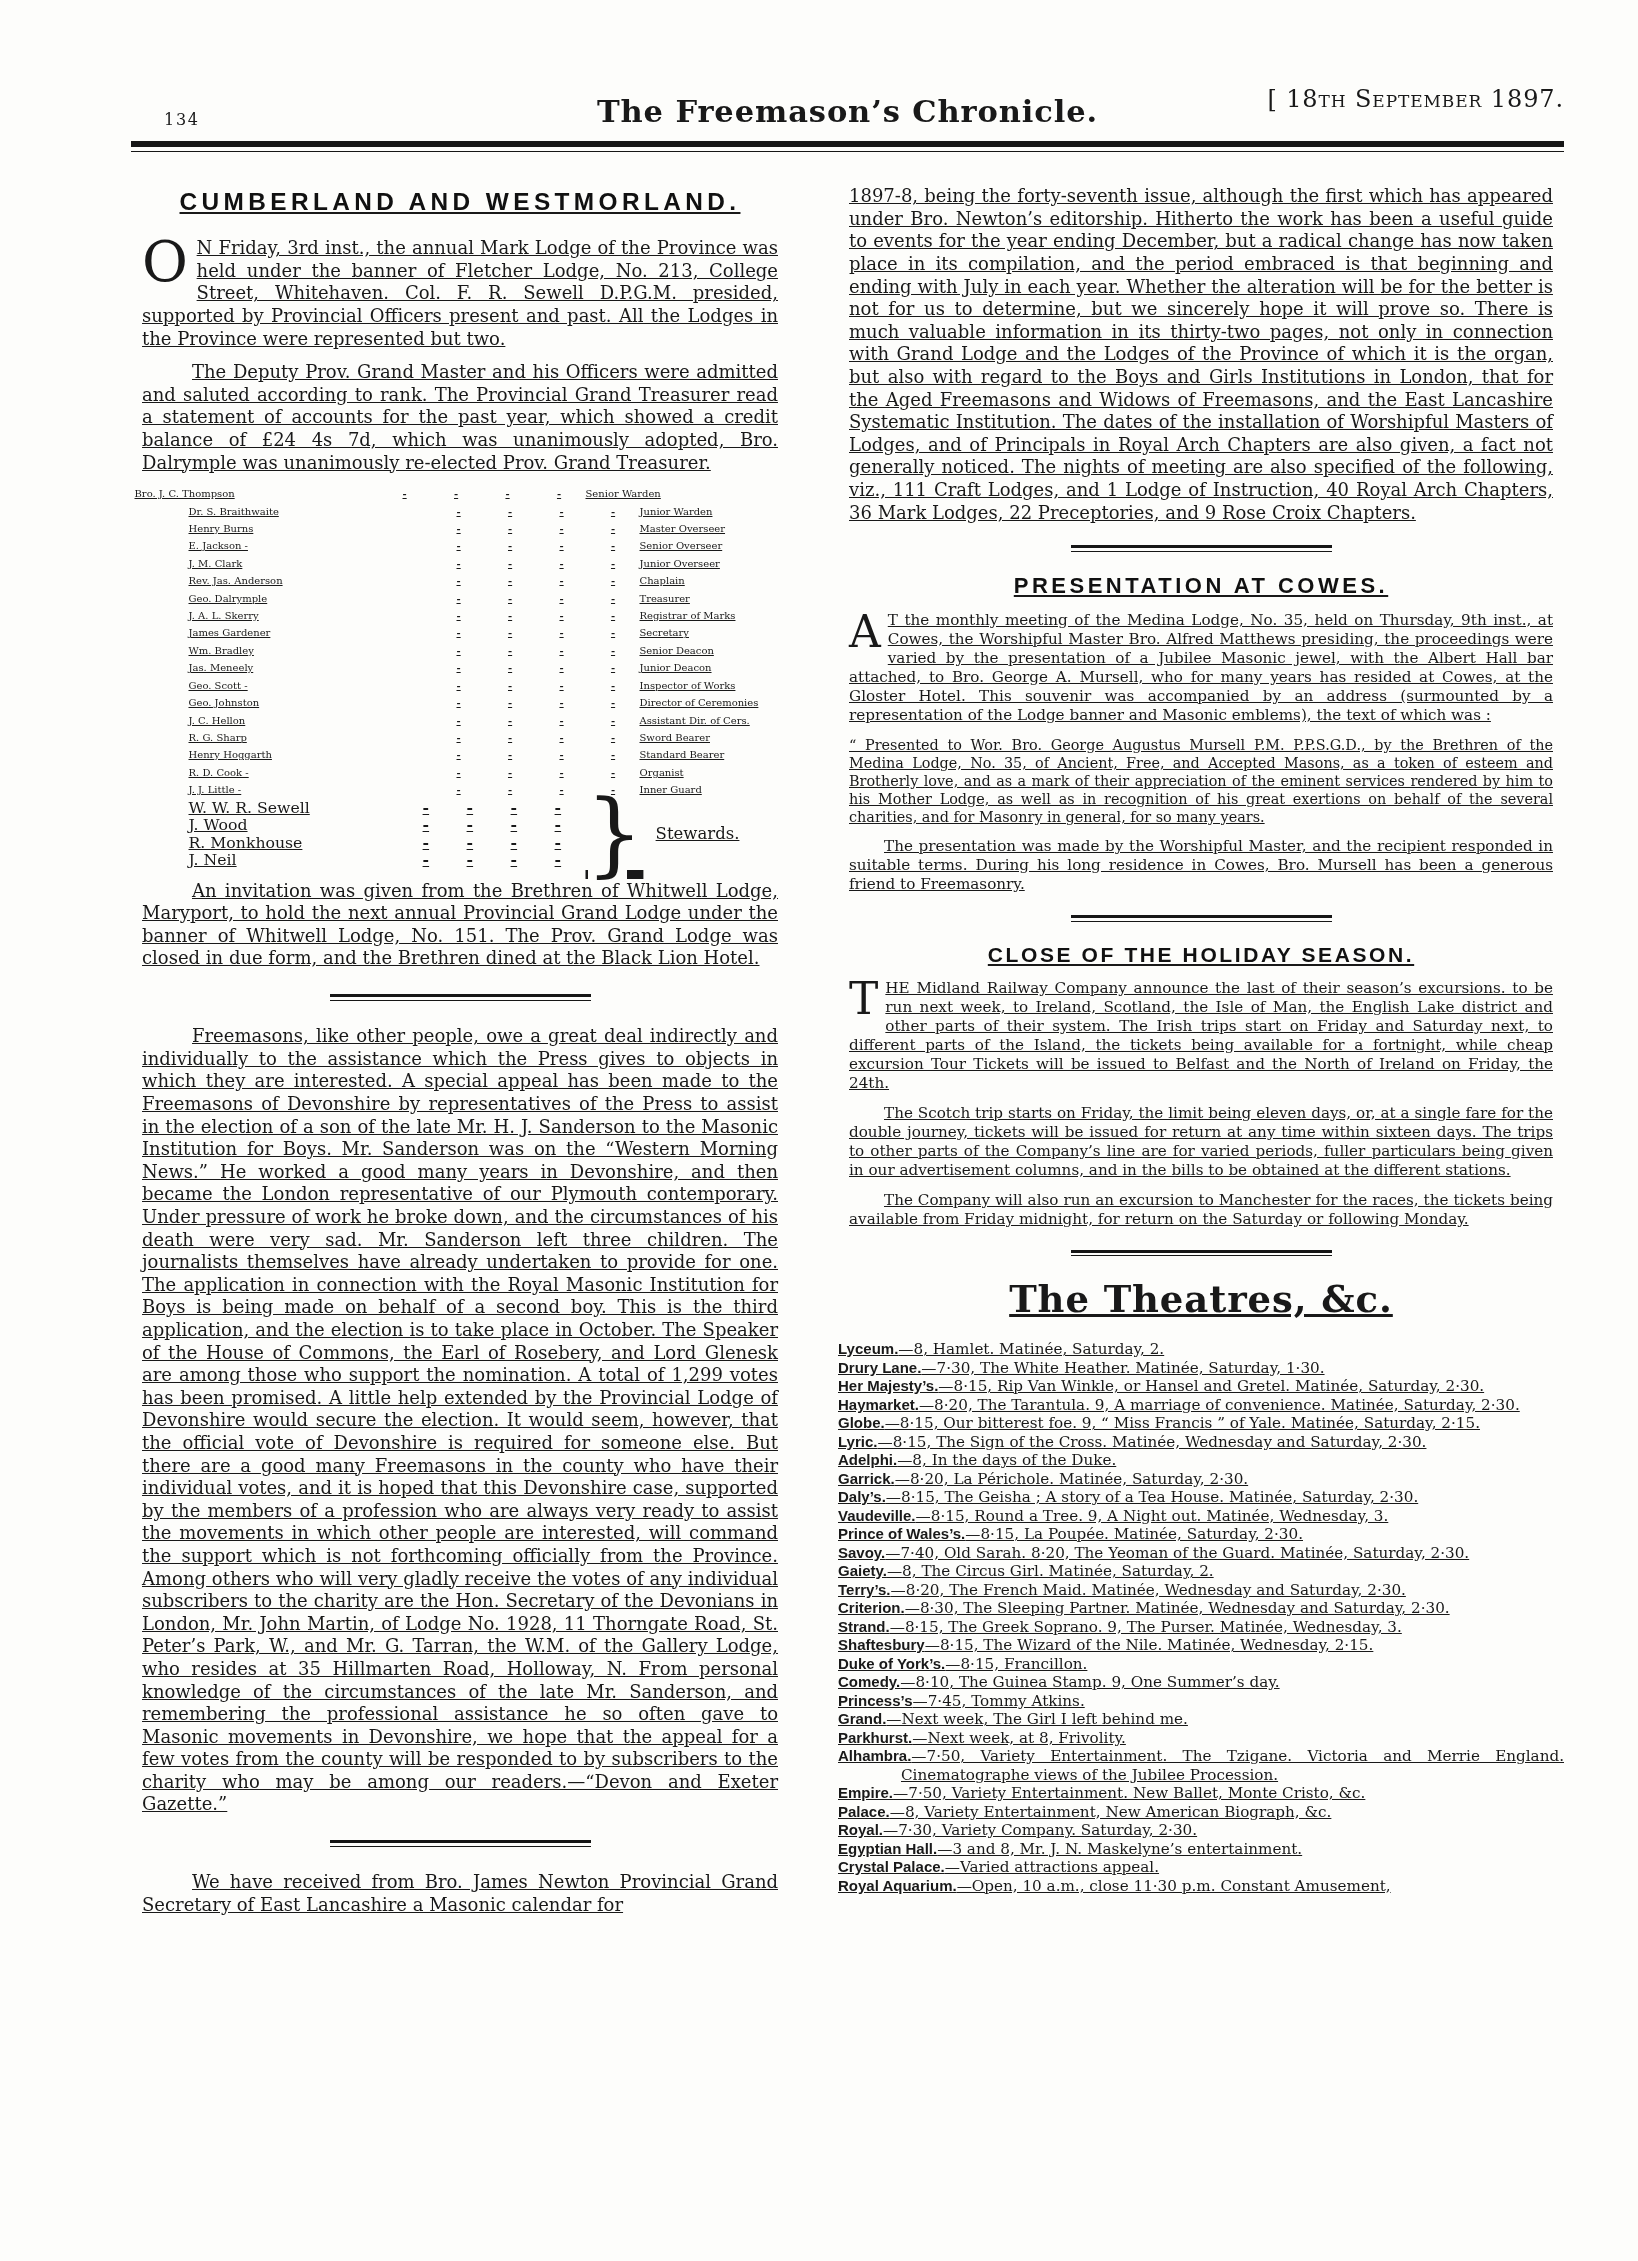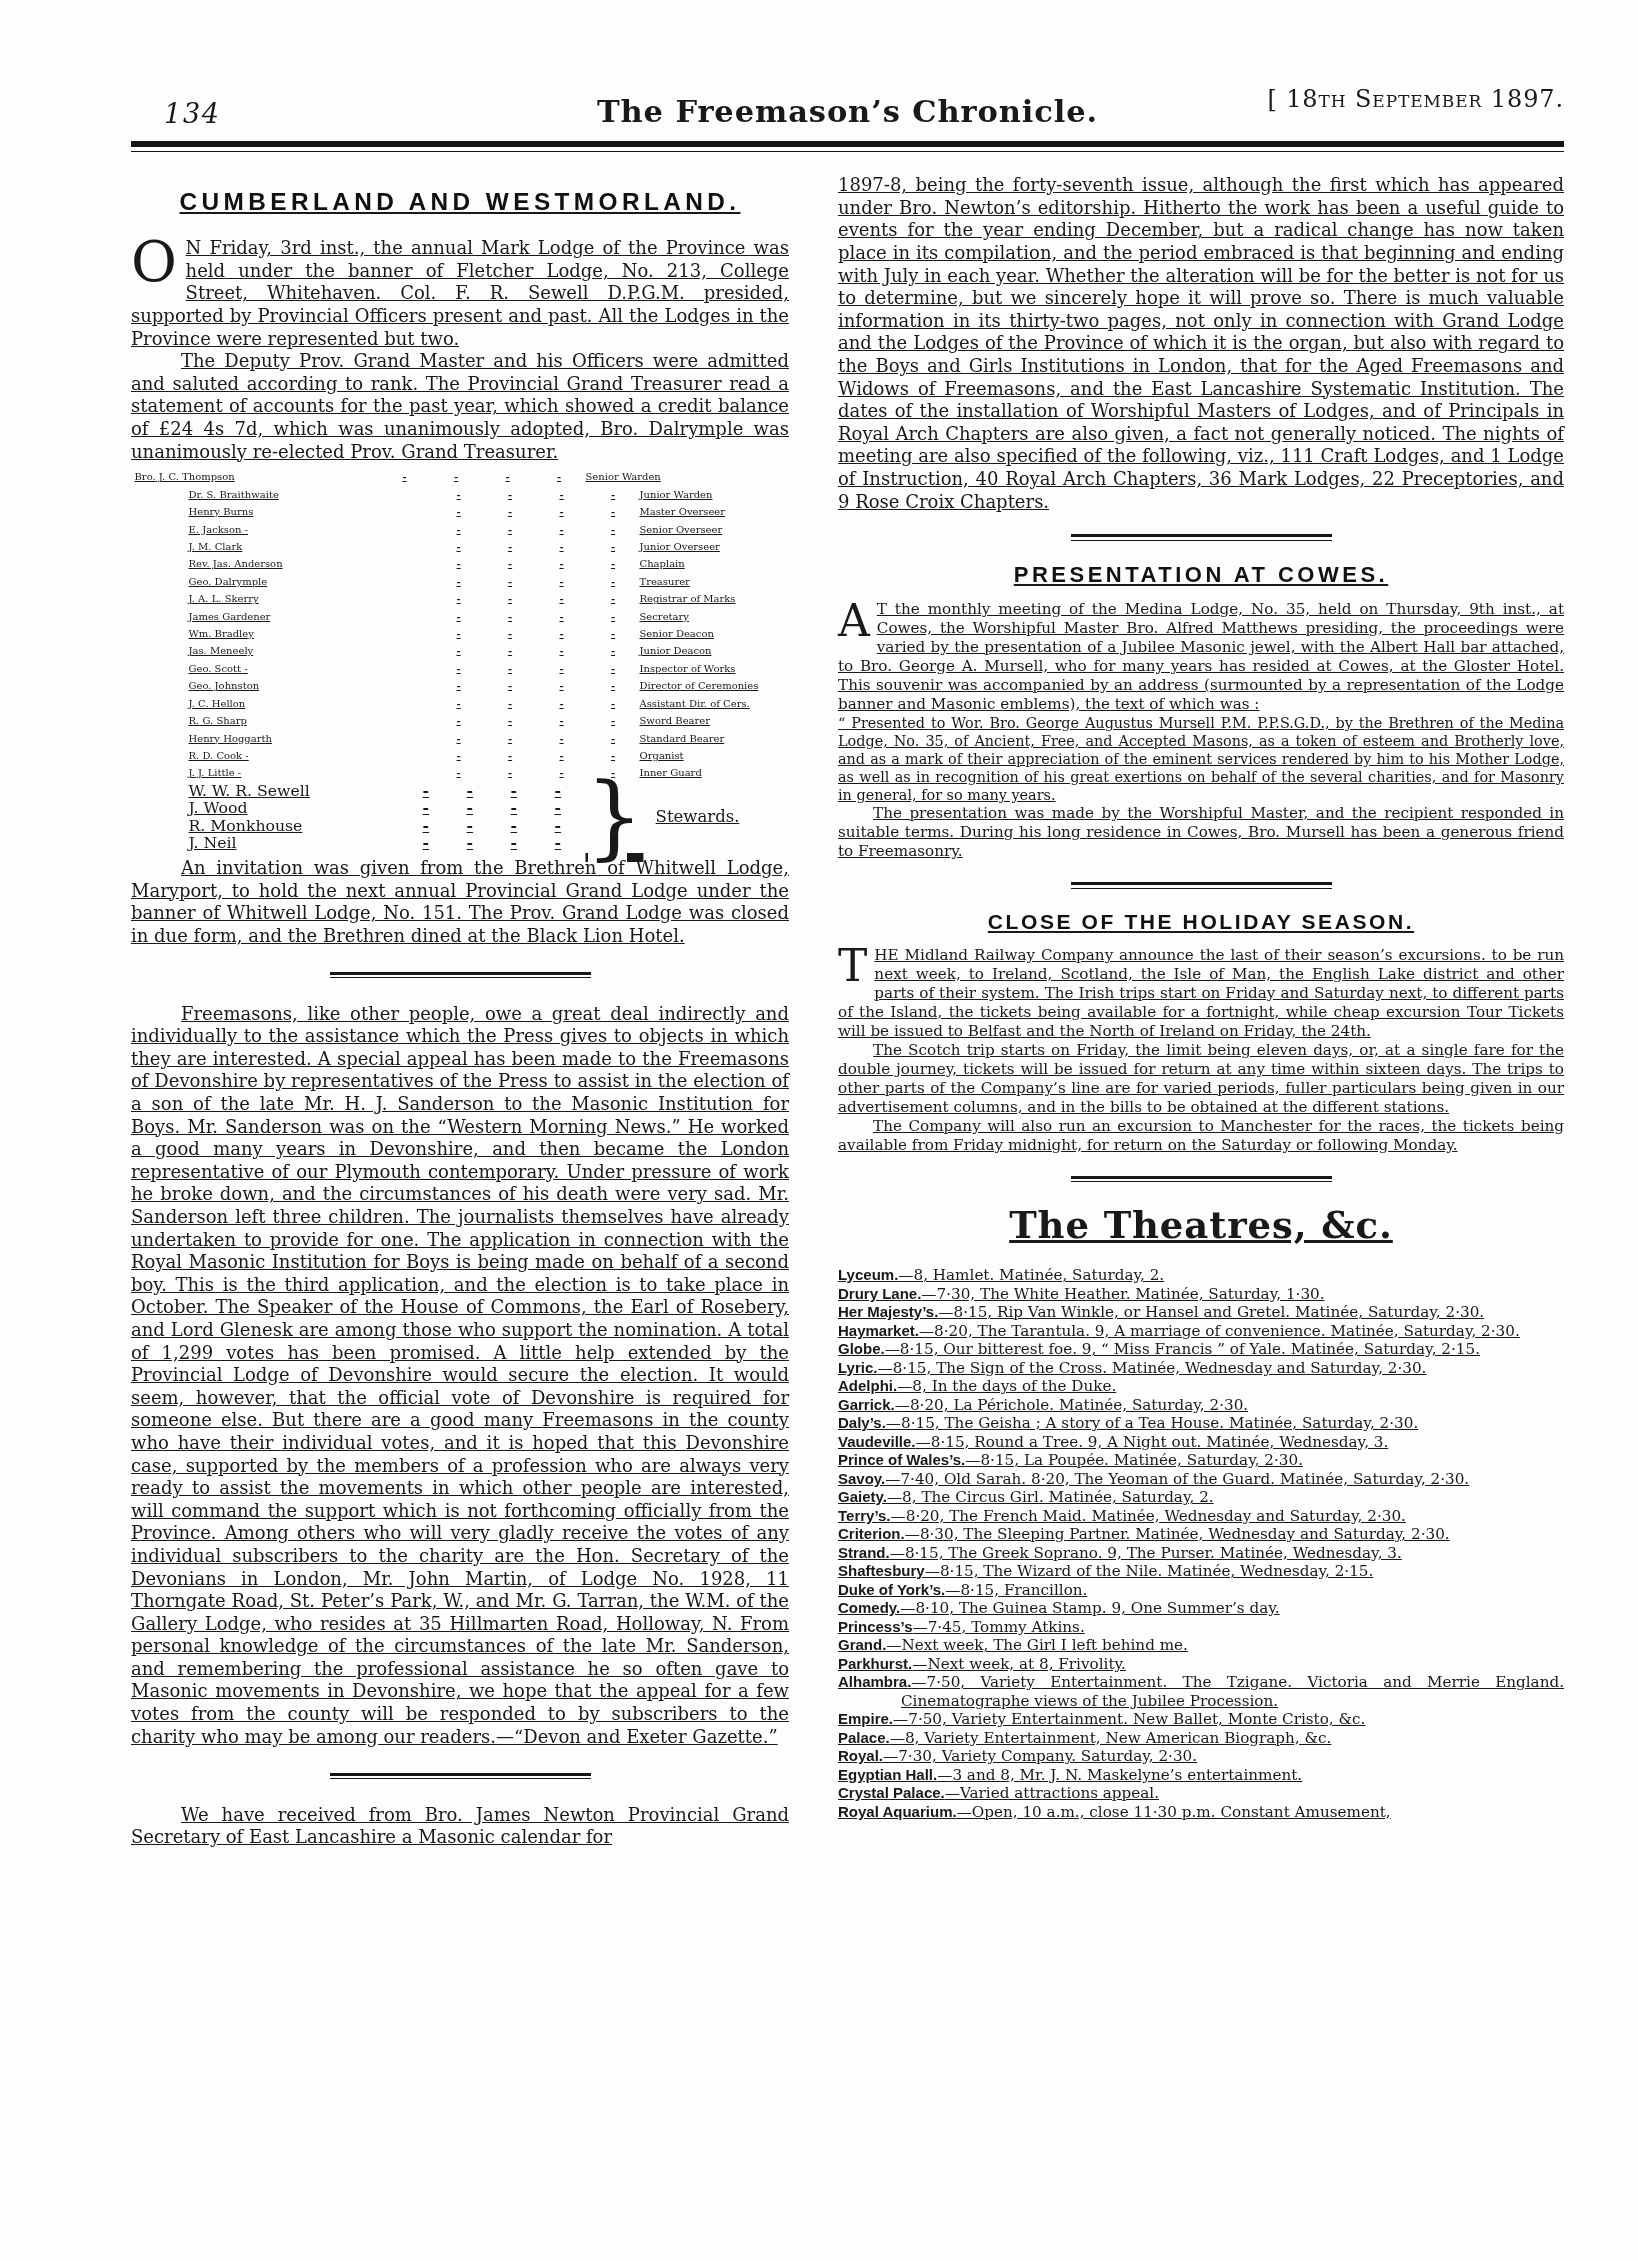--- a/index.html
+++ b/index.html
@@ -6,32 +6,32 @@
   body { background:#e9e9e6; }
   .page {
     position:relative; width:1639px; height:2261px; margin:0 auto;
     background:#fdfdfb; color:#191919; overflow:hidden;
     font-family:"DejaVu Serif", serif;
   }
   .content { position:absolute; left:131px; top:84px; width:1433px; }
 
   
   .masthead { position:relative; height:45px; }
-  .pnum  { position:absolute; left:33px; bottom:0; font-size:27px; letter-spacing:1.7px;font-style:italic; }
+  .pnum  { position:absolute; left:33px; bottom:0; font-size:16px; letter-spacing:1.7px; }
   .ptitle{ position:absolute; left:50%; transform:translateX(-50%); bottom:0;
            font-family:"DejaVu Serif", serif; font-weight:700; font-size:30.5px; letter-spacing:0.9px; }
   .pdate { position:absolute; right:0; bottom:16px; font-size:24px; font-variant:small-caps; letter-spacing:0.9px; }
   .headrule { margin-top:12.2px; border-top:6.1px solid #161616; border-bottom:1.7px solid #161616; height:3.5px; }
 
   
   .columns { display:flex; gap:49px; margin-top:22.6px;text-decoration:underline; }
   .colL { width:658px; }
   .colR { width:726px; }
 
-  p { margin:0; }
+  p { margin:11px; }
   .body-main { font-size:18px; line-height:22.6px; text-align:justify; }
   .indent { text-indent:50px; }
   .art-head { font-family:"Liberation Sans", sans-serif; font-weight:700; text-align:center;
               font-size:24.4px; letter-spacing:4.4px; margin:14px 0 21px 0; color:#111; }
   .art-head.sm  { font-size:22px; letter-spacing:3.5px; margin:7px 0 12.2px 0; }
   .art-head.sm2 { font-size:21px; letter-spacing:2.6px; margin:7px 0 12.2px 0; }
 
   .dropcap { float:left; font-size:56px; line-height:45px; padding:1.7px 8.7px 0 0; }
   .dropcap.sm { font-size:44px; line-height:37px; padding:1.7px 7px 0 0; }
 

